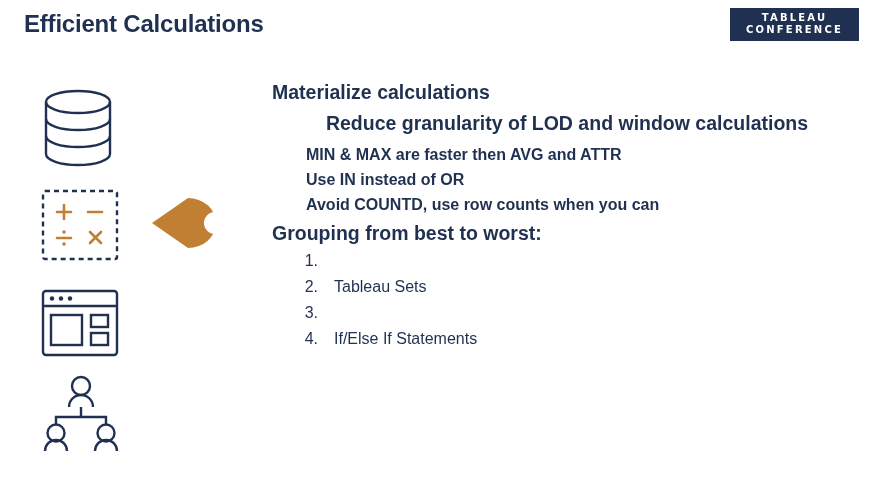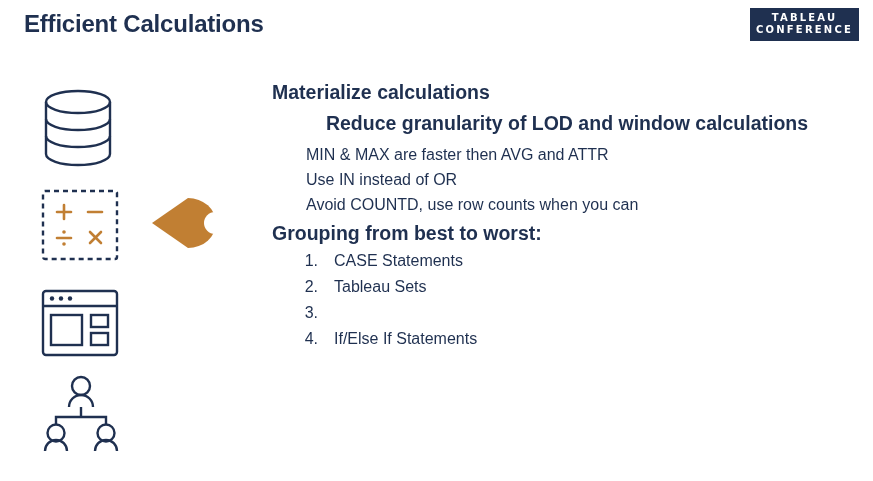--- a/index.html
+++ b/index.html
@@ -30,21 +30,21 @@
     font-weight: bold;
     color: #1f3050;
     letter-spacing: -0.2px;
   }
 
   
   .logo {
     position: absolute;
     right: 14px;
     top: 8px;
-    width: 109px;
+    width: 129px;
     background: #1f3050;
     padding: 4px 0 5px 0;
     text-align: center;
   }
   .logo-line1, .logo-line2 {
     color: #ffffff;
     font-family: "DejaVu Sans", sans-serif;
     font-weight: bold;
     font-size: 10px;
     letter-spacing: 2.2px;
@@ -87,21 +87,21 @@
     color: #1f3050;
     line-height: 25px;
     margin-bottom: 6px;
   }
   .lvl1.wrap {
     margin-bottom: 6px;
     text-align: center;
   }
   .lvl2 {
     font-size: 16px;
-    font-weight: normal;
+    font-weight: bold;
     color: #1f3050;
     line-height: 25px;
     margin-left: 34px;
   }
   .numbered {
     margin: 0;
     padding: 0;
     list-style: none;
     margin-left: 28px;
   }
@@ -204,21 +204,20 @@
 
     <div class="lvl2">MIN &amp; MAX are faster then AVG and ATTR</div>
     <div class="lvl2">Use IN instead of OR</div>
     <div class="lvl2">Avoid COUNTD, use row counts when you can</div>
 
     <div class="lvl1 group-head">Grouping from best to worst:</div>
 
     <ol class="numbered">
       <li>
         <span class="num">1.</span>
-        <span>CASE Statements</span>
       </li>
       <li>
         <span class="num">2.</span>
         <span>Tableau Sets</span>
       </li>
       <li>
         <span class="num">3.</span>
       </li>
       <li>
         <span class="num">4.</span>

